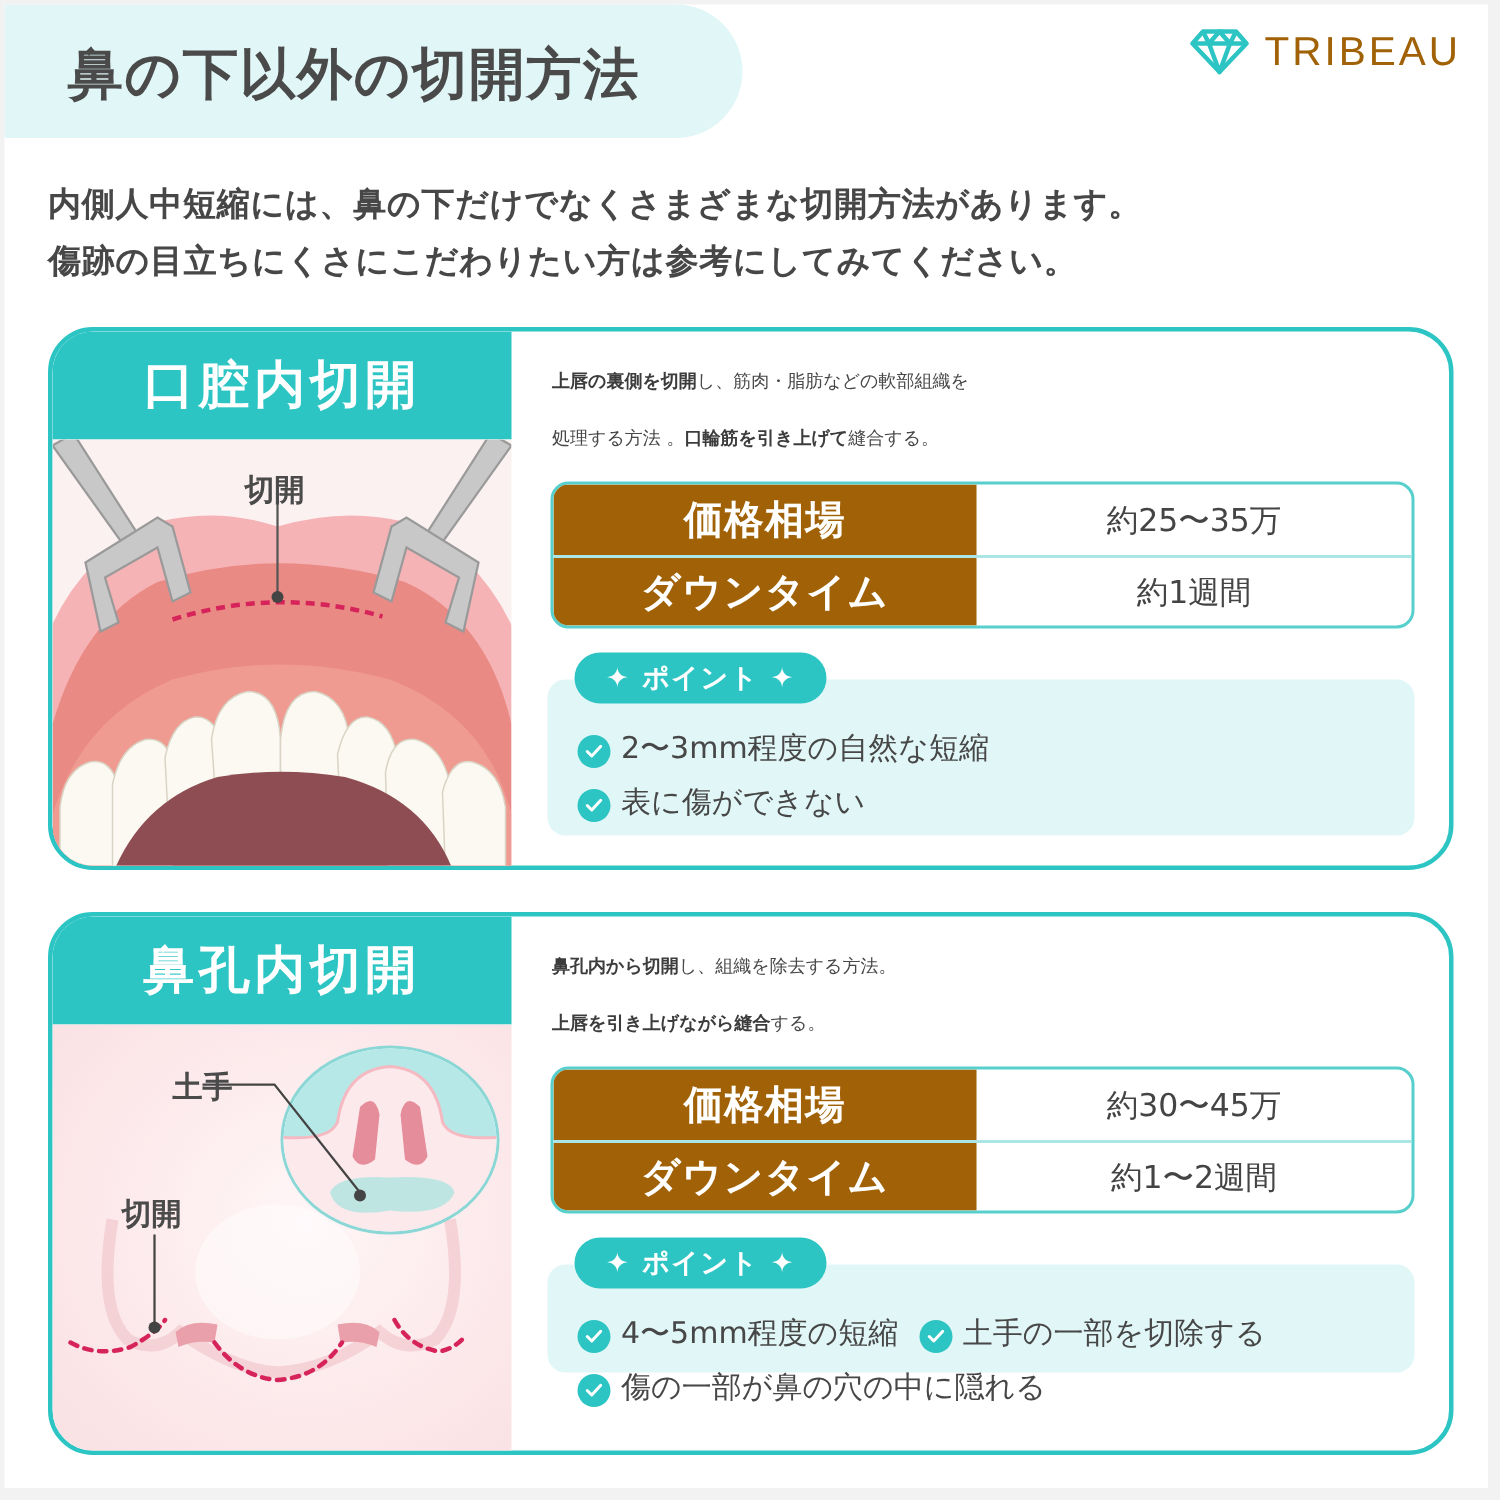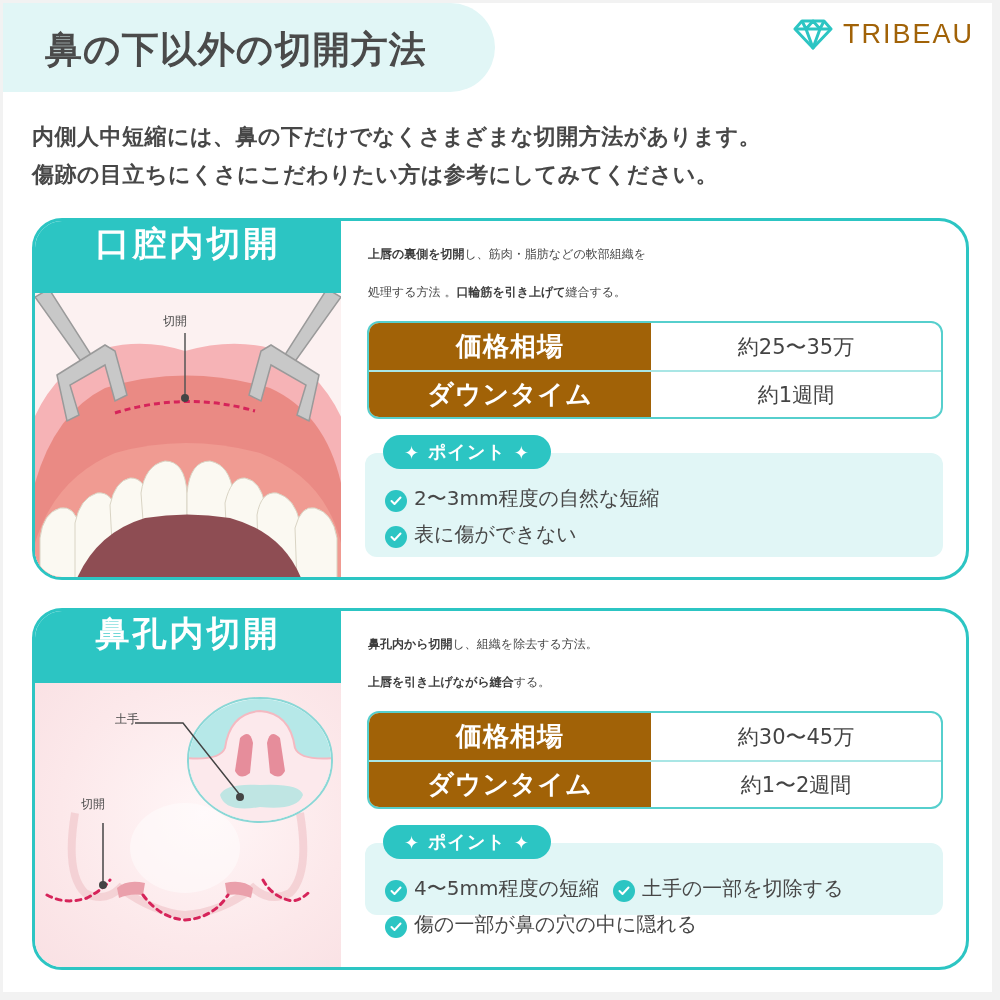--- a/index.html
+++ b/index.html
@@ -13,21 +13,21 @@
   .logo { position: absolute; left: 793px; top: 18px; display: flex; align-items: center; gap: 10px; }
   .logo-text { font-family: "Liberation Sans", sans-serif; font-size: 27px; color: #a16207; letter-spacing: 2px; }
 
   .intro { position: absolute; left: 32px; top: 118px; font-size: 22px; font-weight: bold; line-height: 38px; color: #474747; white-space: nowrap; }
   .intro div { letter-spacing: 0.5px; }
 
   .card { position: absolute; left: 32px; width: 937px; border: 3px solid #2cc5c3; border-radius: 30px; background: #fff; overflow: hidden; }
   .card1 { top: 218px; height: 362px; }
   .card2 { top: 608px; height: 362px; padding-left: 26px; }
 
-  .card-tab { position: absolute; left: 0; top: 0; width: 306px; height: 72px; background: #2cc5c3; display: flex; justify-content: center; }
+  .card-tab { position: absolute; left: 0; top: 0; width: 306px; height: 72px; background: #2cc5c3; display: flex; align-items: center; justify-content: center; }
   .card-tab span { color: #fff; font-size: 34px; font-weight: bold; letter-spacing: 3px; }
 
   .illus { position: absolute; left: 0; top: 72px; width: 306px; height: 290px; background: #fcf1f1; overflow: hidden; }
   .card2 .illus { background: radial-gradient(ellipse at 55% 45%, #fff6f7 0%, #fce8ea 60%, #f9e0e3 100%); }
 
   .desc { position: absolute; left: 333px; top: 14px; font-size: 12px; line-height: 38px; color: #474747; white-space: nowrap; }
   .desc b { font-weight: bold; color: #3c3c3c; }
 
   .info-table { position: absolute; left: 332px; width: 576px; border: 2px solid #56cfcd; border-radius: 12px; overflow: hidden; background: #fff; }
   .card1 .info-table { top: 100px; }
@@ -41,21 +41,21 @@
   .card1 .point-box { top: 232px; height: 104px; }
   .card2 .point-box { top: 232px; height: 72px; }
   .point-badge { position: absolute; left: 348px; height: 34px; width: 168px; border-radius: 17px; background: #2cc5c3; color: #fff; font-weight: bold; font-size: 18px; display: flex; align-items: center; justify-content: center; gap: 8px; letter-spacing: 1px; }
   .card1 .point-badge { top: 214px; }
   .card2 .point-badge { top: 214px; }
   .point-list { position: absolute; left: 20px; top: 27px; }
   .point-line { display: flex; align-items: center; height: 36px; font-size: 20px; color: #474747; white-space: nowrap; }
   .point-item { display: inline-flex; align-items: flex-end; margin-right: 14px; }
   .check { width: 22px; height: 22px; border-radius: 50%; background: #2cc5c3; display: inline-flex; align-items: center; justify-content: center; margin-right: 7px; flex-shrink: 0; }
 
-  .label-dark { position: absolute; font-size: 12px; font-weight: normal; color: #4a4a4a; }
+  .label-dark { position: absolute; font-size: 20px; font-weight: bold; color: #4a4a4a; }
 </style>
 </head>
 <body>
 
 <div class="frame"></div>
 
 <div class="title-pill">
   <div class="title-text">鼻の下以外の切開方法</div>
 </div>
 

